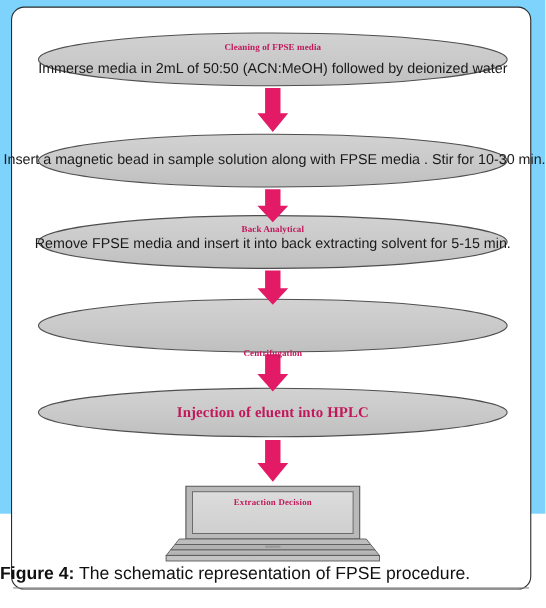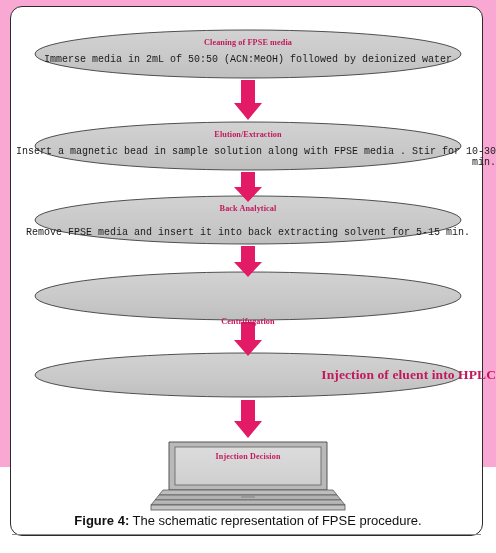--- a/index.html
+++ b/index.html
@@ -12,21 +12,21 @@
     width: 496px;
     height: 553px;
     font-family: "Liberation Serif", serif;
     overflow: hidden;
   }
 
   #figure-root {
     position: relative;
     width: 496px;
     height: 467px;
-    background: #f9a8d4;
+    background: #7dd3fc;
   }
 
   
   #figure-frame {
     position: absolute;
     left: 10px;
     top: 6px;
     width: 473px;
     height: 530px;
     border: 1.4px solid #2b2b2b;
@@ -55,22 +55,22 @@
   .node-title {
     color: #C2185B;
     font-weight: bold;
     font-family: "Liberation Serif", serif;
     letter-spacing: 0.1px;
   }
   .node-title.small  { font-size: 8.2px; }
   .node-title.large  { font-size: 13.5px; }
   .node-desc {
     color: #1a1a1a;
-    font-size: 10px;
-    font-family: Liberation Mono, monospace;
+    font-size: 13px;
+    font-family: Liberation Sans, sans-serif;
   }
 
   
   #laptop-label {
     position: absolute;
     left: 0;
     width: 496px;
     text-align: center;
     top: 452px;
     color: #C2185B;
@@ -79,23 +79,22 @@
     font-family: "Liberation Serif", serif;
     letter-spacing: 0.2px;
   }
 
   
   #caption {
     position: absolute;
     left: 0;
     top: 513px;
     width: 496px;
-    text-align: center;
     font-family: "Liberation Sans", sans-serif;
-    font-size: 13px;
+    font-size: 16px;
     color: #111111;
   }
   #caption .cap-label {
     font-weight: bold;
   }
   #caption-rule {
     position: absolute;
     left: 12px;
     top: 534px;
     width: 469px;
@@ -172,37 +171,36 @@
       <rect x="241" y="496" width="14" height="2" fill="#9a9a9a"></rect>
     </g>
   </svg>
 
   <div class="node-text" style="top:38px;">
     <div class="node-title small">Cleaning of FPSE media</div>
     <div class="node-desc" style="margin-top:7px;">Immerse media in 2mL of 50:50 (ACN:MeOH) followed by deionized water</div>
   </div>
 
   <div class="node-text" style="top:130px;">
-    <div class="node-title small">Elution/Extraction</div>
     <div class="node-desc" style="margin-top:7px;text-align:right;">Insert a magnetic bead in sample solution along with FPSE media . Stir for 10-30 min.</div>
   </div>
 
   <div class="node-text" style="top:204px;">
     <div class="node-title small">Back Analytical</div>
-    <div class="node-desc" style="margin-top:14px;">Remove FPSE media and insert it into back extracting solvent for 5-15 min.</div>
+    <div class="node-desc" style="margin-top:0;">Remove FPSE media and insert it into back extracting solvent for 5-15 min.</div>
   </div>
 
   <div class="node-text" style="top:280px;margin-top:37px;">
     <div class="node-title small">Centrifugation</div>
   </div>
 
-  <div class="node-text" style="top:367px;text-align:right;">
+  <div class="node-text" style="top:367px;">
     <div class="node-title large">Injection of eluent into HPLC</div>
   </div>
 
-  <div id="laptop-label">Injection Decision</div>
+  <div id="laptop-label">Extraction Decision</div>
 
   <div id="caption">
     <span class="cap-label">Figure 4:</span><span> The schematic representation of FPSE procedure.</span>
   </div>
   <div id="caption-rule"></div>
 
 </div>
 
 </body></html>

